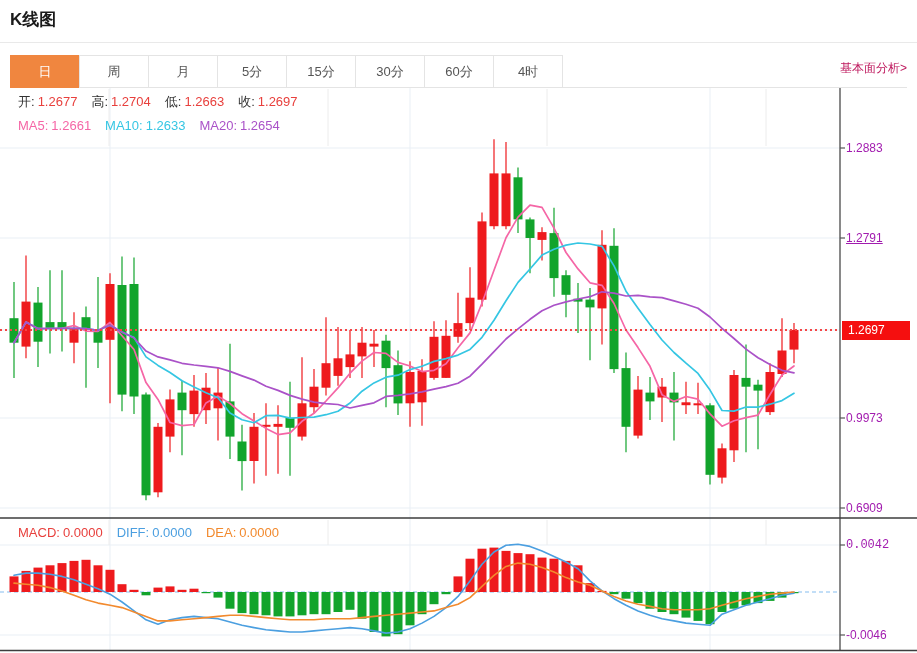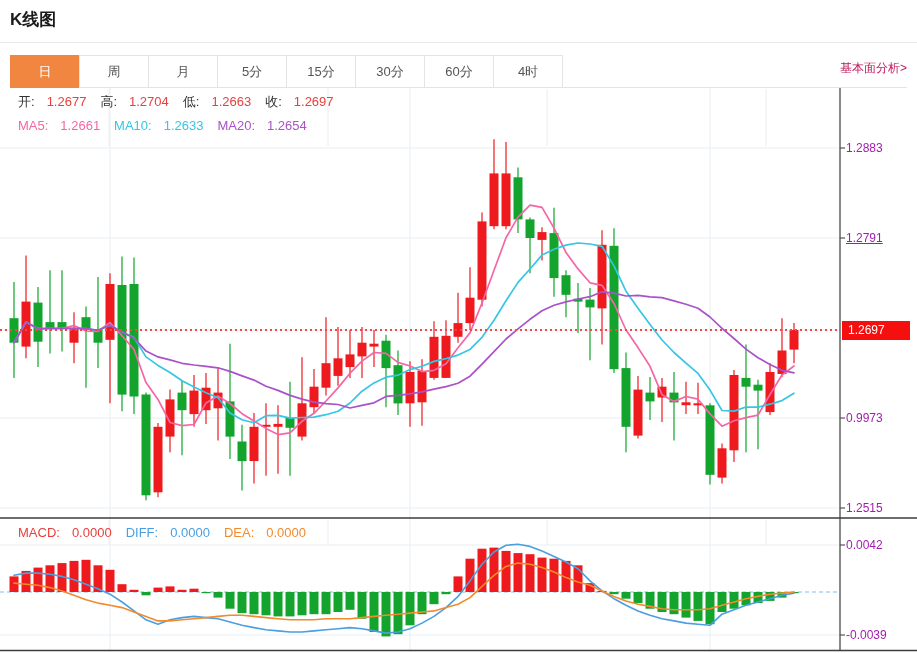--- a/index.html
+++ b/index.html
@@ -10,21 +10,21 @@
   .hdr-link{position:absolute;right:10px;top:16px;font-size:12px;color:#be185d;cursor:pointer;margin-top:44px;}
   .hdr-rule{position:absolute;left:0;top:42px;width:917px;height:1px;background:#e9e9e9;}
   .tabstrip{position:absolute;left:10px;top:55px;width:897px;height:33px;border-bottom:1px solid #e4e4e4;box-sizing:border-box;display:flex;}
   .tab{width:70px;height:33px;box-sizing:border-box;border:1px solid #e4e4e4;margin-left:-1px;
        display:flex;align-items:center;justify-content:center;font-size:13px;color:#555;background:#fff;cursor:pointer;}
   .tab:first-child{margin-left:0;}
   .tab.sel{color:#fff;border-color:transparent;}
   .inforow{position:absolute;left:18px;height:24px;line-height:24px;font-size:13px;white-space:nowrap;}
   .grp{display:inline-block;margin-right:14px;}
   .grp .lbl{color:#333;}
-  .grp .val{margin-left:12px;}
+  .grp .val{margin-left:3px;}
   .axlab{position:absolute;left:846px;width:66px;font-size:12px;color:#a21caf;height:16px;line-height:16px;}
   .priceflag{position:absolute;left:842px;width:68px;height:19px;line-height:19px;font-size:12px;color:#fff;padding-left:6px;box-sizing:border-box;}
 </style>
 </head>
 <body>
 
 <div id="app">
   <svg id="chart" width="917" height="653">
       <line x1="0" y1="148" x2="840" y2="148" stroke="#e9eff5" stroke-width="1"></line>
       <line x1="0" y1="238" x2="840" y2="238" stroke="#e9eff5" stroke-width="1"></line>
@@ -280,18 +280,18 @@
     </div>
 
   <div class="inforow" id="row-ohlc" style="top:90px;"><span class="grp"><span class="lbl">开:</span><span class="val" style="color: rgb(232, 64, 61);">1.2677</span></span><span class="grp"><span class="lbl">高:</span><span class="val" style="color: rgb(232, 64, 61);">1.2704</span></span><span class="grp"><span class="lbl">低:</span><span class="val" style="color: rgb(232, 64, 61);">1.2663</span></span><span class="grp"><span class="lbl">收:</span><span class="val" style="color: rgb(232, 64, 61);">1.2697</span></span></div>
   <div class="inforow" id="row-ma" style="top:114px;"><span class="grp"><span class="lbl" style="color: rgb(245, 102, 166);">MA5:</span><span class="val" style="color: rgb(245, 102, 166);">1.2661</span></span><span class="grp"><span class="lbl" style="color: rgb(53, 198, 227);">MA10:</span><span class="val" style="color: rgb(53, 198, 227);">1.2633</span></span><span class="grp"><span class="lbl" style="color: rgb(170, 82, 200);">MA20:</span><span class="val" style="color: rgb(170, 82, 200);">1.2654</span></span></div>
   <div class="inforow" id="row-macd" style="top:521px;"><span class="grp"><span class="lbl" style="color: rgb(232, 64, 61);">MACD:</span><span class="val" style="color: rgb(232, 64, 61);">0.0000</span></span><span class="grp"><span class="lbl" style="color: rgb(75, 159, 224);">DIFF:</span><span class="val" style="color: rgb(75, 159, 224);">0.0000</span></span><span class="grp"><span class="lbl" style="color: rgb(242, 138, 46);">DEA:</span><span class="val" style="color: rgb(242, 138, 46);">0.0000</span></span></div>
 
   <div id="axis-labels">
       <div class="axlab" style="top: 140px;">1.2883</div>
       <div class="axlab" style="top: 230px; text-decoration: underline;">1.2791</div>
       <div class="axlab" style="top: 410px;">0.9973</div>
-      <div class="axlab" style="top: 500px;">1.2515</div>
-      <div class="axlab" style="top: 537px;">0.0042</div>
-      <div class="axlab" style="top: 627px;">-0.0039</div>
+      <div class="axlab" style="top: 500px;">0.6909</div>
+      <div class="axlab" style="top: 537px; font-family: Liberation Mono, monospace;">0.0042</div>
+      <div class="axlab" style="top: 627px;">-0.0046</div>
       <div class="priceflag" style="top: 320.5px; background: rgb(245, 15, 15);">1.2697</div>
     </div>
 </div>
 
 </body></html>

